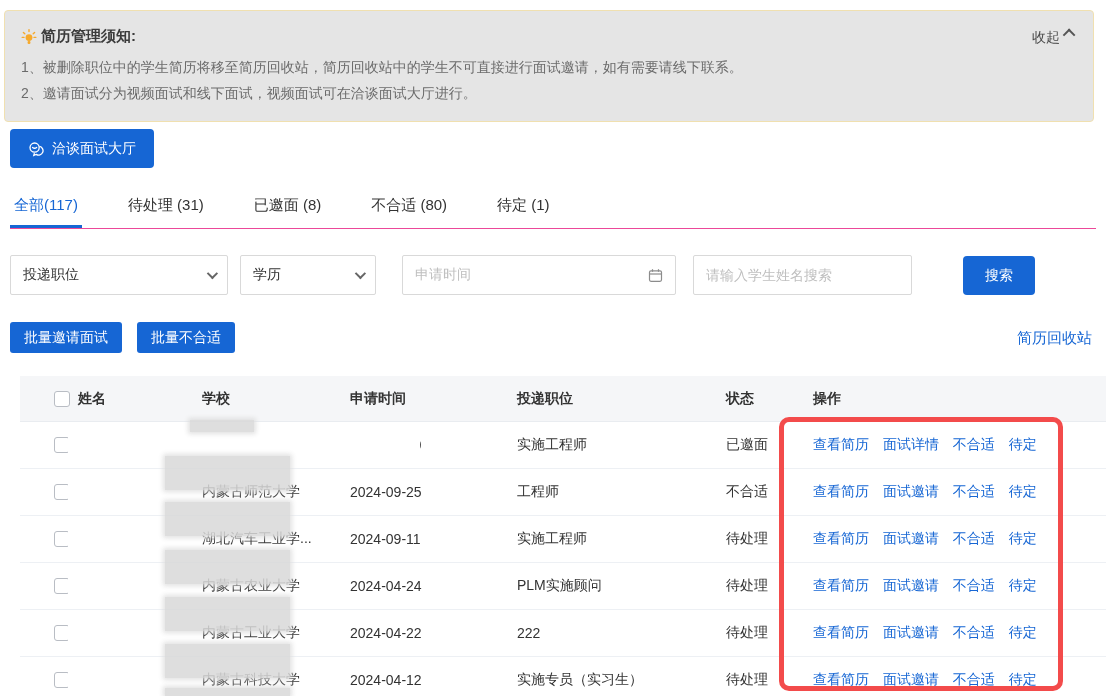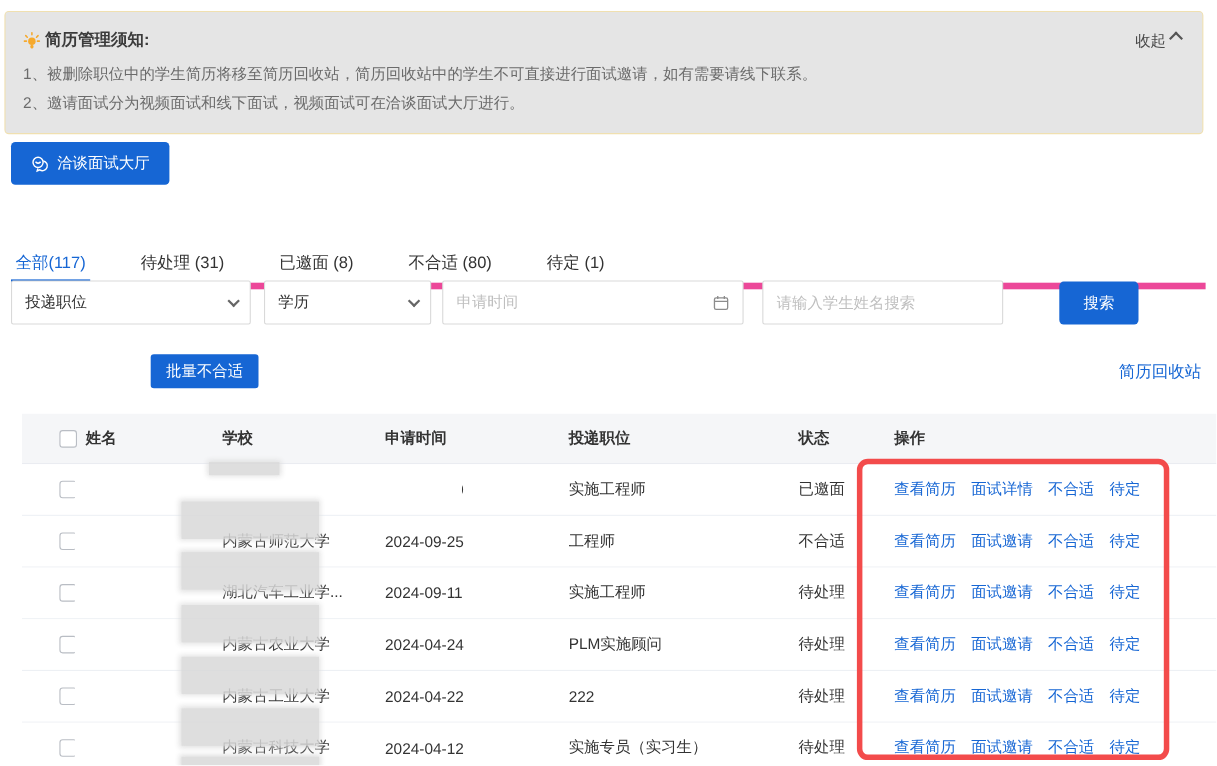--- a/index.html
+++ b/index.html
@@ -21,31 +21,31 @@
              transform:rotate(45deg) translateY(2px); }
 
   
   .hall-btn { position:absolute; left:10px; top:129px; height:39px; padding:0 18px;
               display:inline-flex; align-items:center; gap:8px; background:#1666d4; color:#fff;
               border:none; border-radius:4px; font-size:14px; cursor:pointer;
               font-family:inherit; }
 
   
   .tabs { position:absolute; left:10px; top:196px; width:1086px; height:33px;
-          border-bottom:6px solid #ec4899; display:flex;margin-top:34px; }
+          border-bottom:1px solid #ec4899; display:flex; }
   .tab { margin-right:42px; padding:0 4px 11px 4px; font-size:15px; color:#333; cursor:pointer; white-space:nowrap; }
   .tab.active { color:#1666d4; border-bottom:3px solid #1666d4; }
 
   
   .filters { position:absolute; left:0; top:255px; width:1106px; height:40px; }
   .fake-select, .date-box { position:absolute; height:40px; border:1px solid #d9d9d9; border-radius:2px;
         background:#fff; display:flex; align-items:center; justify-content:space-between;
         padding:0 12px; font-size:14px; cursor:pointer; }
   .sel-pos { left:10px; width:218px; }
-  .sel-edu { left:240px; width:152px; }
+  .sel-edu { left:240px; width:136px; }
   .date-box { left:402px; width:274px; }
   .date-ph { color:#bfbfbf; }
   .sel-label { color:#333; }
   .chev-down { width:8px; height:8px; border-right:2px solid #666; border-bottom:2px solid #666;
                transform:rotate(45deg) translateY(-2px); }
   .search-input { position:absolute; left:693px; top:0; width:219px; height:40px;
                   border:1px solid #d9d9d9; border-radius:2px; padding:14px 12px; font-size:14px;
                   color:#333; font-family:inherit; outline:none; }
   .search-input::placeholder { color:#bfbfbf; }
   .search-btn { position:absolute; left:963px; top:1px; width:72px; height:39px; background:#1666d4;
@@ -153,20 +153,21 @@
           <line x1="1.5" y1="6" x2="13.5" y2="6"></line>
           <line x1="4.5" y1="1.2" x2="4.5" y2="3.8"></line>
           <line x1="10.5" y1="1.2" x2="10.5" y2="3.8"></line>
         </svg>
       </span>
     </div>
     <input class="search-input" type="text" placeholder="请输入学生姓名搜索" style="">
     <button class="search-btn">搜索</button>
   </div>
 
+  <button class="batch-btn batch-invite">批量邀请面试</button>
   <button class="batch-btn batch-unsuit">批量不合适</button>
   <a class="recycle-link">简历回收站</a>
 
   <div class="tbl">
 
     <div class="trow thead">
       <span class="cell c-check">
           <input type="checkbox" class="cbx" style="">
         </span>
       <span class="cell c-name">姓名</span>

